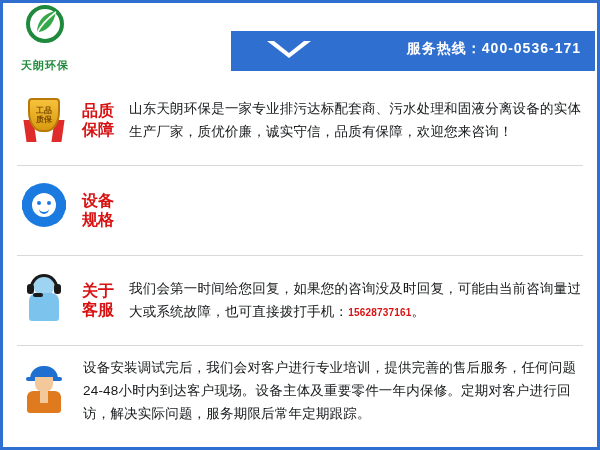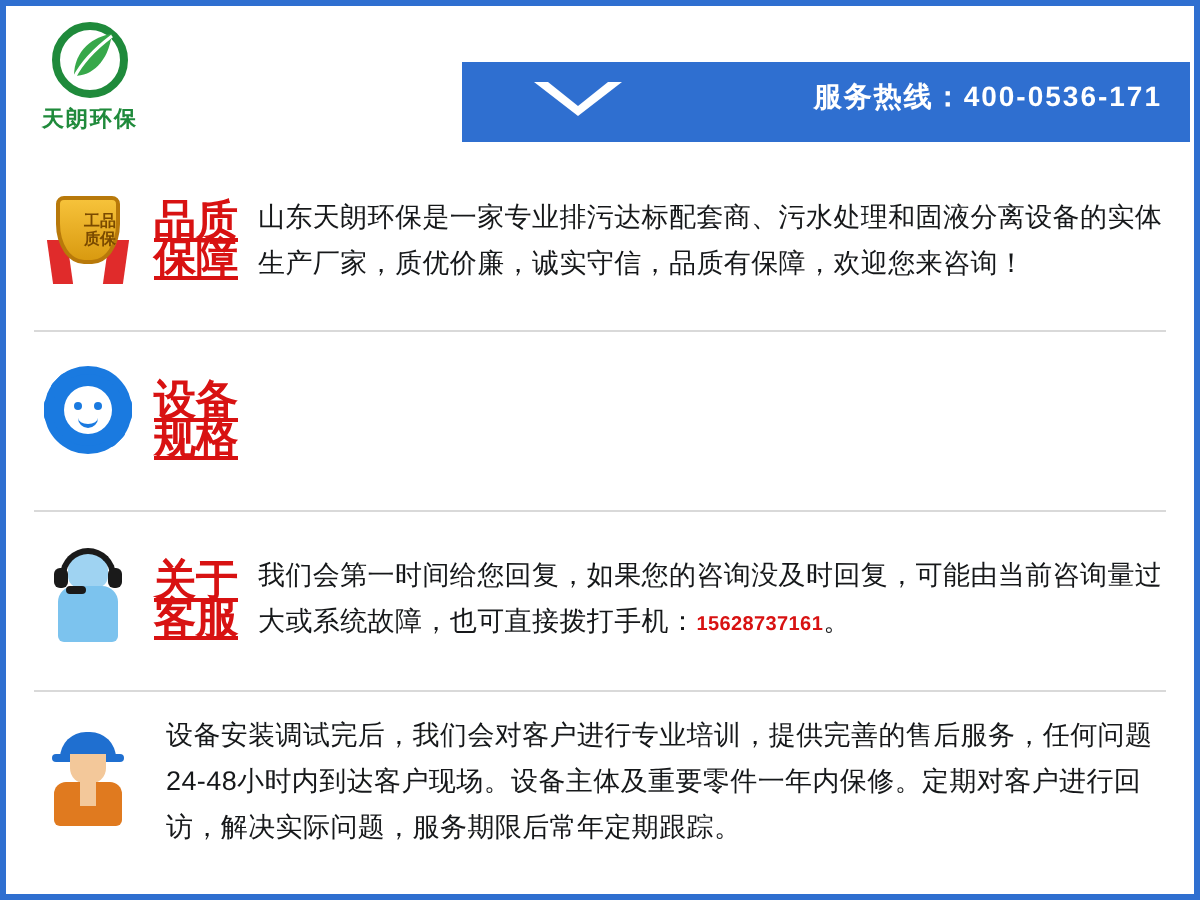--- a/index.html
+++ b/index.html
@@ -19,21 +19,21 @@
   
   .header{
     position:relative;
     height:72px;
     display:flex;
     align-items:center;
   }
   .logo{
     width:72px;height:68px;
     margin-left:6px;
-    display:flex;flex-direction:column;align-items:center;justify-content:center;
+    display:flex;flex-direction:column;align-items:center;justify-content:space-between;
   }
   .logo-mark{
     width:44px;height:40px;
     position:relative;
   }
   .logo-text{
     font-size:11px;
     color:#1f8a3b;
     letter-spacing:1px;
     margin-top:1px;
@@ -99,26 +99,25 @@
     width:62px;
     min-width:62px;
     display:flex;
     align-items:center;
     justify-content:center;
   }
   .label-cell{
     width:46px;
     min-width:46px;
     color:#d81212;
-    font-size:21px;
+    font-size:16px;
     font-weight:bold;
     line-height:19px;
     text-align:center;
     letter-spacing:0px;
-    text-decoration:underline;
   }
   .text-cell{
     flex:1;
     font-size:13.5px;
     color:#16181a;
     line-height:23px;
     padding-left:8px;
     letter-spacing:0.2px;
   }
   .text-cell .phone{
@@ -130,21 +129,21 @@
   .ic{position:relative;width:50px;height:52px;}
 
   
   .shield{
     position:absolute;left:9px;top:4px;
     width:32px;height:34px;
     background:linear-gradient(180deg,#f6c23a 0%,#d99a10 100%);
     border-radius:4px 4px 14px 14px/4px 4px 20px 20px;
     border:2px solid #b8790a;
     box-sizing:border-box;
-    display:flex;align-items:center;justify-content:flex-end;
+    display:flex;align-items:center;justify-content:center;
   }
   .shield span{
     font-size:8px;color:#7a4a00;font-weight:bold;line-height:9px;text-align:center;
   }
   .rib{
     position:absolute;top:26px;width:10px;height:22px;background:#e02b2b;
   }
   .rib.l{left:6px;transform:skewX(8deg);}
   .rib.r{left:34px;transform:skewX(-8deg);}
 

